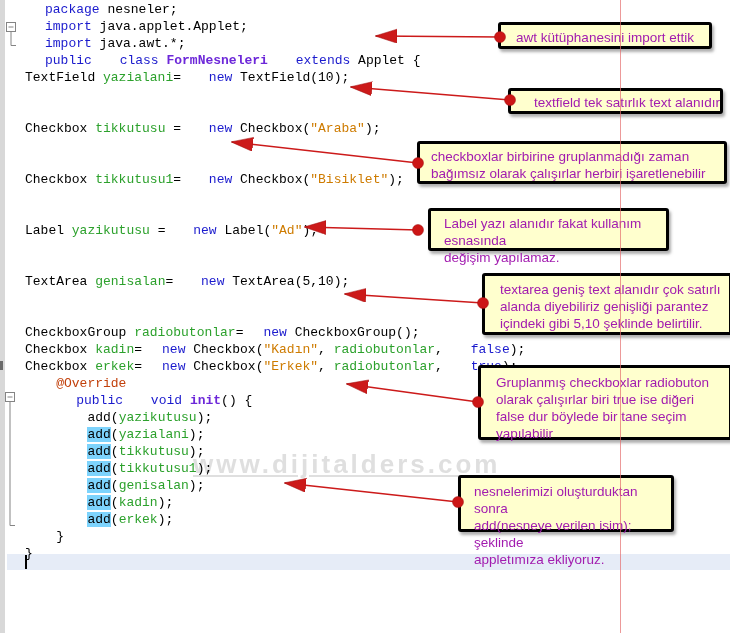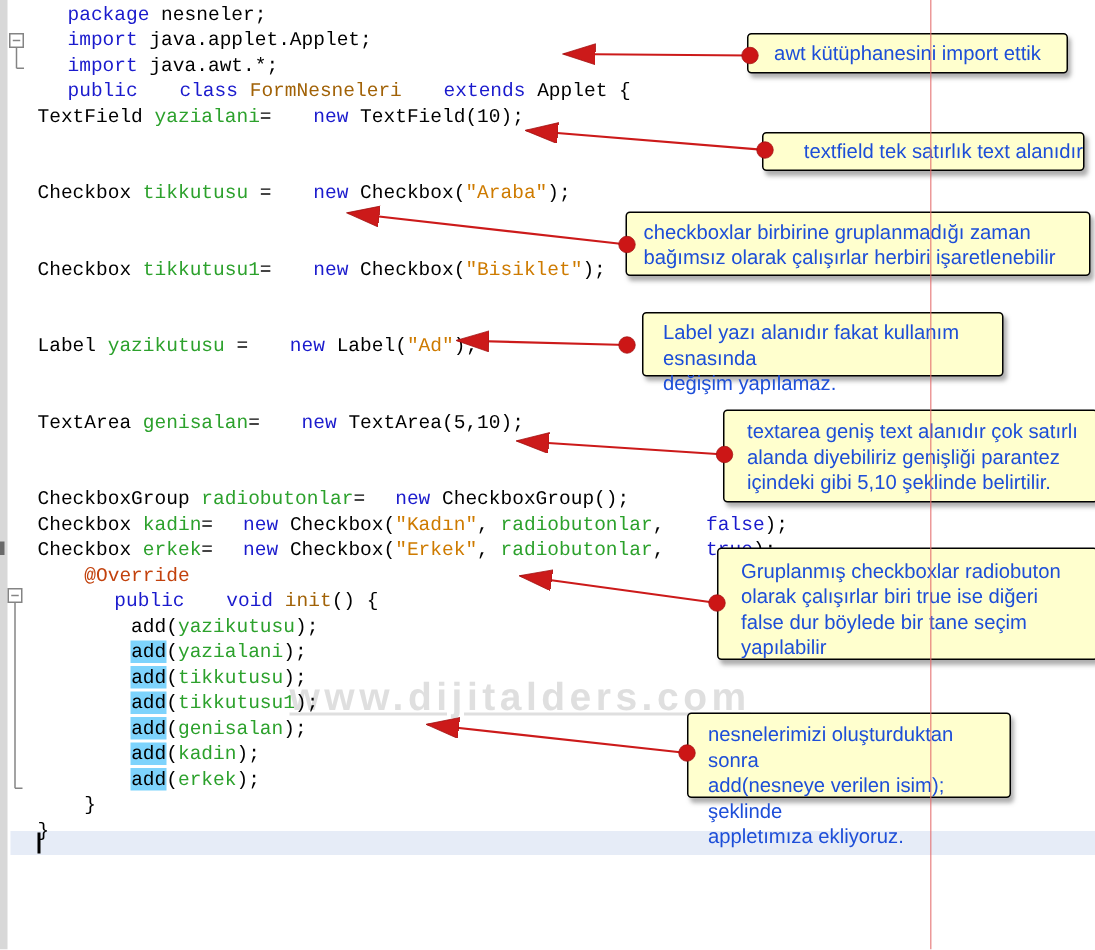--- a/index.html
+++ b/index.html
@@ -19,37 +19,37 @@
   #code{
     position:absolute;left:25px;top:1px;z-index:5;
     font-family:"Liberation Mono","DejaVu Sans Mono",monospace;
     font-size:13px;line-height:17px;white-space:pre;color:#000;
   }
   .code-line{height:17px;}
   .tk-kw{color:#1a1acd;margin-left:20px;}
   .tk-pl{color:#000000;}
   .tk-fld{color:#2ca12c;}
   .tk-str{color:#ce7b00;}
-  .tk-cls{color:#a16207;font-weight:normal;}
+  .tk-cls{color:#6d28d9;font-weight:bold;}
   .tk-ann{color:#c2410c;}
   .tk-addhl{color:#000000;background:#7dd3fc;}
 
   
   .watermark{
     position:absolute;left:193px;top:449px;z-index:4;
     font-size:26px;font-weight:bold;letter-spacing:3px;
     color:rgba(185,185,185,0.45);white-space:nowrap;text-decoration:underline;
   }
 
   
   .callout{
     position:absolute;z-index:30;
-    background:#ffffce;border:1px solid #000000;border-radius:3px;
+    background:#ffffce;border:3px solid #000000;border-radius:3px;
     box-shadow:2px 3px 3px rgba(110,110,110,0.55);
-    color:#1d4ed8;font-size:13.5px;line-height:17px;
+    color:#a21caf;font-size:13.5px;line-height:17px;
     white-space:pre-line;box-sizing:border-box;
   }
   .co1{left:498px;top:22px;width:214px;height:27px;text-align:center;line-height:25px;}
   .co2{left:508px;top:88px;width:215px;height:26px;text-align:right;line-height:24px;}
   .co3{left:417px;top:141px;width:310px;height:43px;padding:4px 6px 0 11px;}
   .co4{left:428px;top:208px;width:241px;height:43px;padding:4px 6px 0 13px;}
   .co5{left:482px;top:273px;width:250px;height:62px;padding:5px 4px 0 15px;}
   .co6{left:478px;top:365px;width:254px;height:75px;padding:6px 4px 0 15px;}
   .co7{left:458px;top:475px;width:216px;height:57px;padding:5px 4px 8px 13px;}
 

